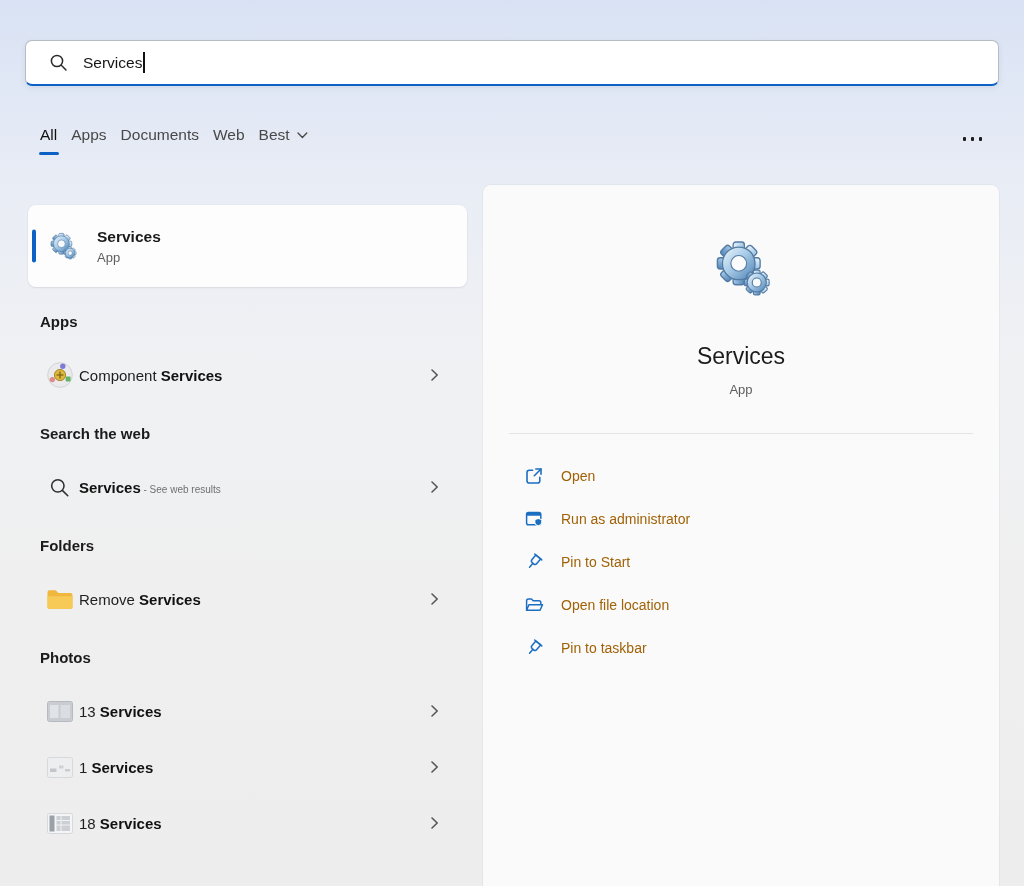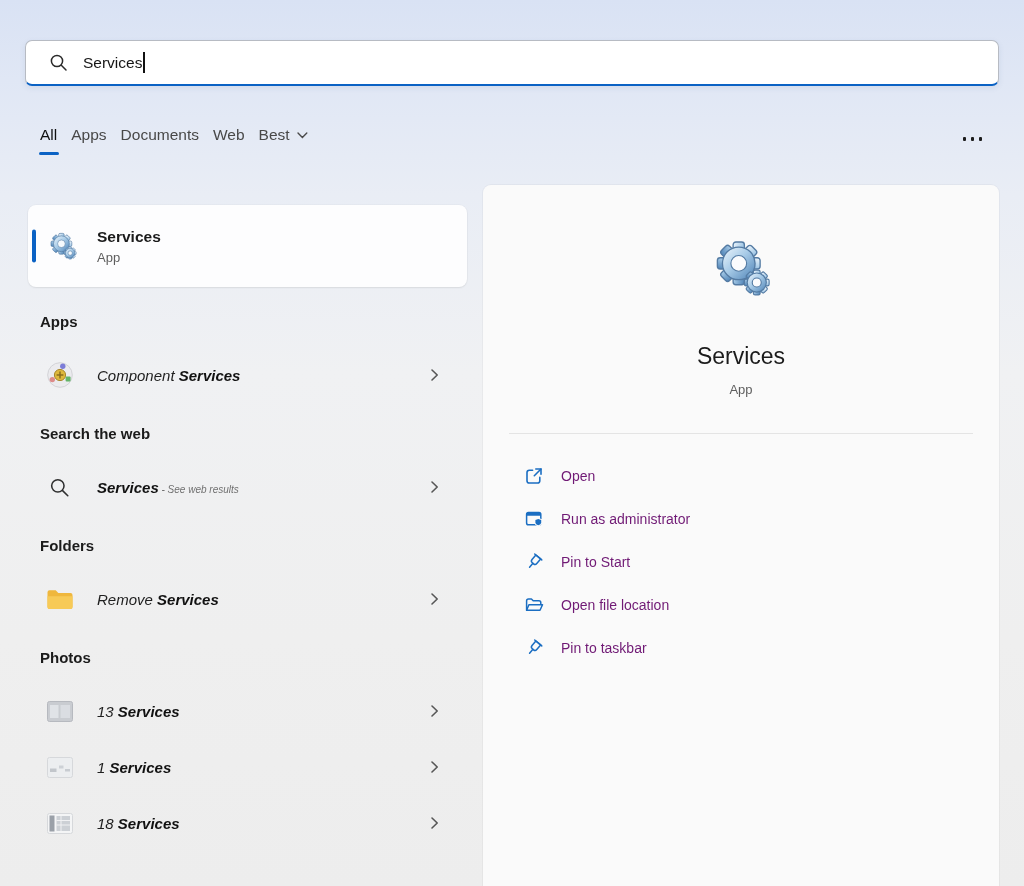--- a/index.html
+++ b/index.html
@@ -37,36 +37,36 @@
     border-radius:2px;background:#0b62c4;}
   .bm-icon{margin-left:17px;display:flex;}
   .bm-text{margin-left:17px;}
   .bm-title{font-size:15.5px;font-weight:700;color:#1a1a1a;}
   .bm-sub{font-size:13px;color:#5e5e5e;margin-top:4px;}
 
   .row{height:48px;margin:20px 16px 0 28px;display:flex;align-items:center;padding-left:17px;
     border-radius:6px;position:relative;}
   .row + .row{margin-top:8px;}
   .row-icon{width:29px;display:flex;justify-content:center;}
-  .row-label{margin-left:23px;font-size:15px;color:#1f1f1f;white-space:pre;font-style:italic;}
+  .row-label{margin-left:5px;font-size:15px;color:#1f1f1f;white-space:pre;}
   .match{font-weight:700;color:#111;}
   .suffix-muted{color:#707070;font-size:10px;}
   .chevron{position:absolute;right:27px;display:flex;}
 
   
   .right-panel{position:absolute;left:483px;top:185px;width:516px;height:701px;background:#fafafa;
     border-radius:8px 8px 0 0;box-shadow:0 0 0 1px rgba(0,0,0,.03);}
   .rp-gears{display:flex;justify-content:center;margin-top:48px;}
   .rp-title{margin-top:38px;text-align:center;font-size:23px;color:#1b1b1b;}
   .rp-sub{margin-top:12px;text-align:center;font-size:13px;color:#5e5e5e;}
   .rp-divider{height:1px;background:#e4e4e4;margin:36px 26px 0 26px;}
   .rp-actions{margin-top:20px;}
   .action-row{height:43px;display:flex;align-items:center;padding-left:40px;}
   .action-icon{width:21px;display:flex;justify-content:center;}
-  .action-label{margin-left:17px;font-size:14px;color:#701a75;}
+  .action-label{margin-left:17px;font-size:14px;color:#a16207;}
 </style>
 </head>
 <body>
 
 <svg width="0" height="0" style="position:absolute">
   <defs>
     <linearGradient id="gearG" x1="0" y1="0" x2="1" y2="1">
       <stop offset="0" stop-color="#eef6fc"></stop>
       <stop offset="0.45" stop-color="#a9cce8"></stop>
       <stop offset="1" stop-color="#4d82b6"></stop>

